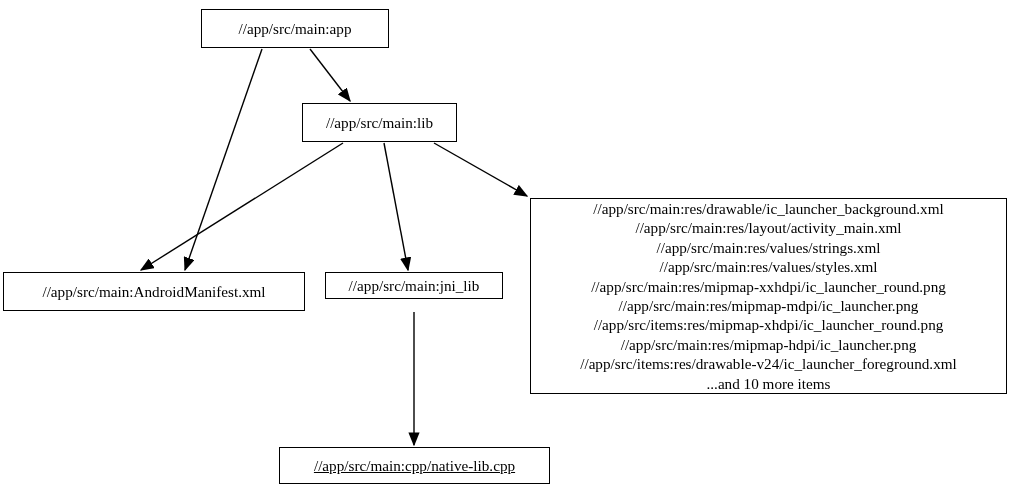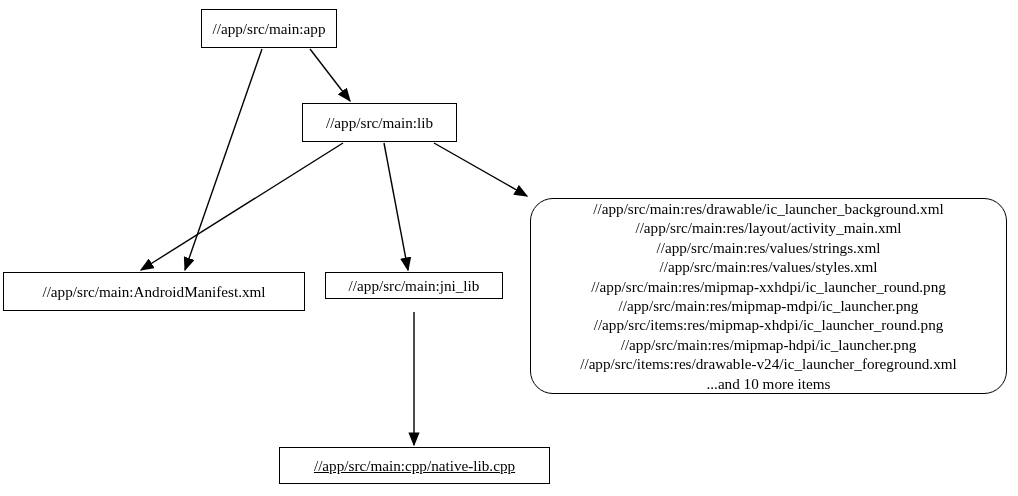--- a/index.html
+++ b/index.html
@@ -41,21 +41,20 @@
   }
   .node-label {
     display: block;
     padding: 0 6px;
   }
   .node-multiline {
     white-space: normal;
     line-height: 19.4px;
     font-size: 15.2px;
     align-items: flex-end;
-    border-radius: 23px;
   }
   .node-multiline .node-label {
     padding: 0 4px;
   }
   .res-line {
     display: block;
     white-space: nowrap;
   }
 </style>
 </head>
@@ -72,21 +71,21 @@
     <g id="edges-group">
         <path d="M 262,49 L 185,270" stroke="#000000" stroke-width="1.4" fill="none" marker-end="url(#arrowhead)"></path>
         <path d="M 310,49 L 350,101" stroke="#000000" stroke-width="1.4" fill="none" marker-end="url(#arrowhead)"></path>
         <path d="M 343,143 L 141,270" stroke="#000000" stroke-width="1.4" fill="none" marker-end="url(#arrowhead)"></path>
         <path d="M 384,143 L 408,270" stroke="#000000" stroke-width="1.4" fill="none" marker-end="url(#arrowhead)"></path>
         <path d="M 434,143 L 527,196" stroke="#000000" stroke-width="1.4" fill="none" marker-end="url(#arrowhead)"></path>
         <path d="M 414,312 L 414,445" stroke="#000000" stroke-width="1.4" fill="none" marker-end="url(#arrowhead)"></path>
       </g>
   </svg>
 
-  <div class="node" style="left: 201px; top: 9px; width: 136px; height: 39px;">
+  <div class="node" style="left: 201px; top: 9px; width: 188px; height: 39px;">
     <span class="node-label">//app/src/main:app</span>
   </div>
 
   <div class="node" style="left: 3px; top: 272px; width: 302px; height: 39px;">
     <span class="node-label">//app/src/main:AndroidManifest.xml</span>
   </div>
 
   <div class="node" style="left: 302px; top: 103px; width: 155px; height: 39px;">
     <span class="node-label">//app/src/main:lib</span>
   </div>

